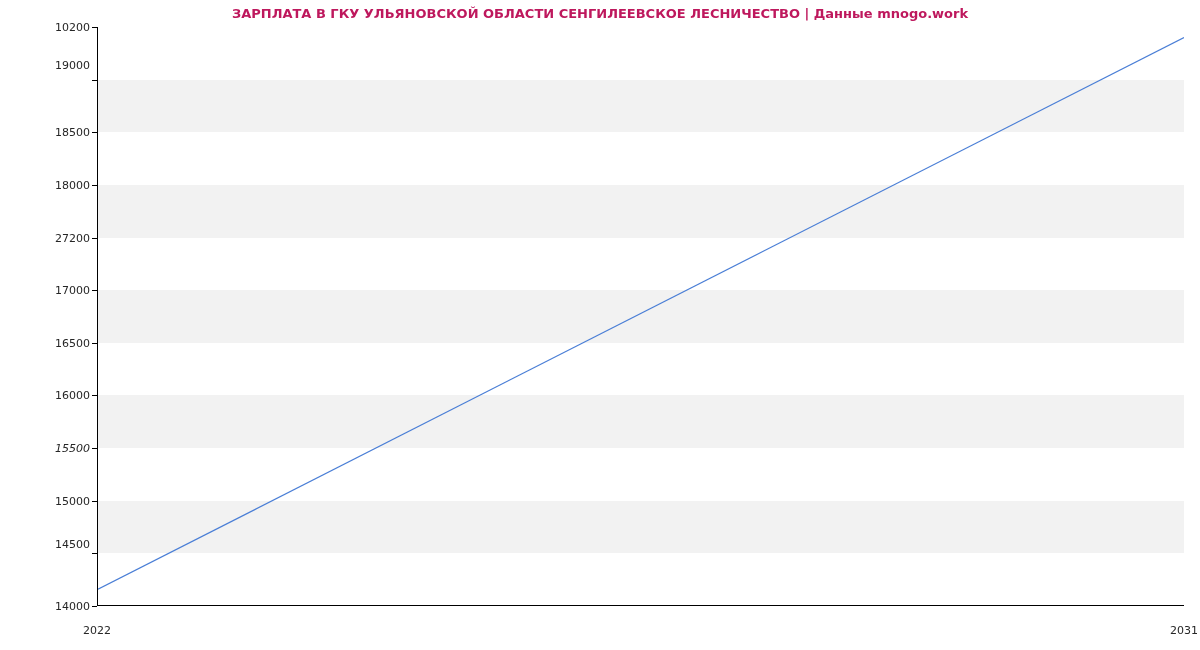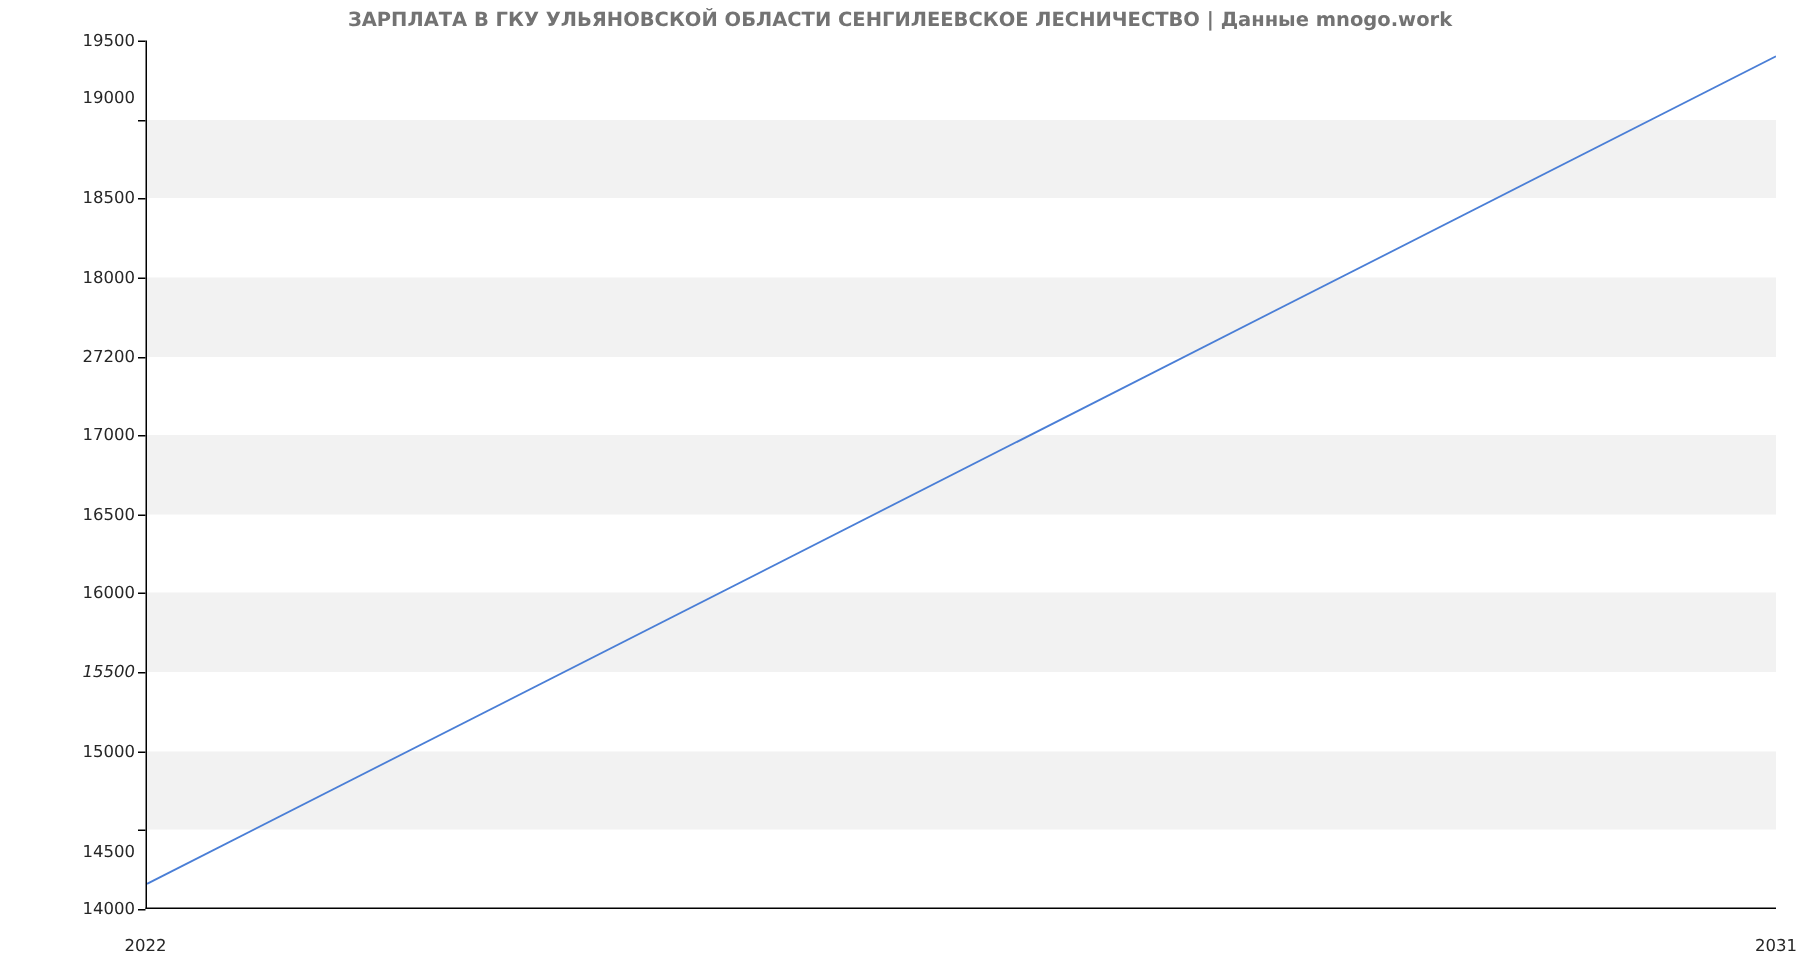--- a/index.html
+++ b/index.html
@@ -16,21 +16,21 @@
     height: 650px;
   }
   .title {
     position: absolute;
     top: 6px;
     left: 0;
     right: 0;
     text-align: center;
     font-size: 13px;
     font-weight: 700;
-    color: #737373;
+    color: #be185d;
   }
   .plot-area {
     position: absolute;
     left: 97px;
     top: 27px;
     width: 1087px;
     height: 579px;
     border-left: 1px solid #000;
     border-bottom: 1px solid #000;
     box-sizing: border-box;
@@ -91,37 +91,37 @@
       <div class="band" style="top: 157.909px; height: 52.6364px;"></div>
       <div class="band" style="top: 263.182px; height: 52.6364px;"></div>
       <div class="band" style="top: 368.455px; height: 52.6364px;"></div>
       <div class="band" style="top: 473.727px; height: 52.6364px;"></div>
     <svg class="line-layer" id="svg" preserveAspectRatio="none" viewBox="0 0 1087 579">
       <polyline id="poly" class="data-line" points="0,563.209090909091 1087,10.527272727272702"></polyline>
     </svg>
   </div>
 <div class="y-tick-label" style="top: 606px;">14000</div>
     <div class="ytick-mark" style="top: 606px;"></div>
-    <div class="y-tick-label" style="top: 568px;">14500</div>
+    <div class="y-tick-label" style="top: 544px;">14500</div>
     <div class="ytick-mark" style="top: 553.364px;"></div>
     <div class="y-tick-label" style="top: 500.727px;">15000</div>
     <div class="ytick-mark" style="top: 500.727px;"></div>
     <div class="y-tick-label" style="top: 448.091px; font-style: italic;">15500</div>
     <div class="ytick-mark" style="top: 448.091px;"></div>
     <div class="y-tick-label" style="top: 395.455px; text-align: center;">16000</div>
     <div class="ytick-mark" style="top: 395.455px;"></div>
     <div class="y-tick-label" style="top: 342.818px;">16500</div>
     <div class="ytick-mark" style="top: 342.818px;"></div>
     <div class="y-tick-label" style="top: 290.182px;">17000</div>
     <div class="ytick-mark" style="top: 290.182px;"></div>
     <div class="y-tick-label" style="top: 237.545px;">27200</div>
     <div class="ytick-mark" style="top: 237.545px;"></div>
     <div class="y-tick-label" style="top: 184.909px;">18000</div>
     <div class="ytick-mark" style="top: 184.909px;"></div>
     <div class="y-tick-label" style="top: 132.273px;">18500</div>
     <div class="ytick-mark" style="top: 132.273px;"></div>
     <div class="y-tick-label" style="top: 65px;">19000</div>
     <div class="ytick-mark" style="top: 79.6364px;"></div>
-    <div class="y-tick-label" style="top: 27px;">19500</div>
+    <div class="y-tick-label" style="top: 27px;">10200</div>
     <div class="ytick-mark" style="top: 27px;"></div>
     <div class="x-tick-label" style="left: 97px;">2022</div>
     <div class="x-tick-label" style="left: 1184px;">2031</div>
   </div>
 
 </body></html>

